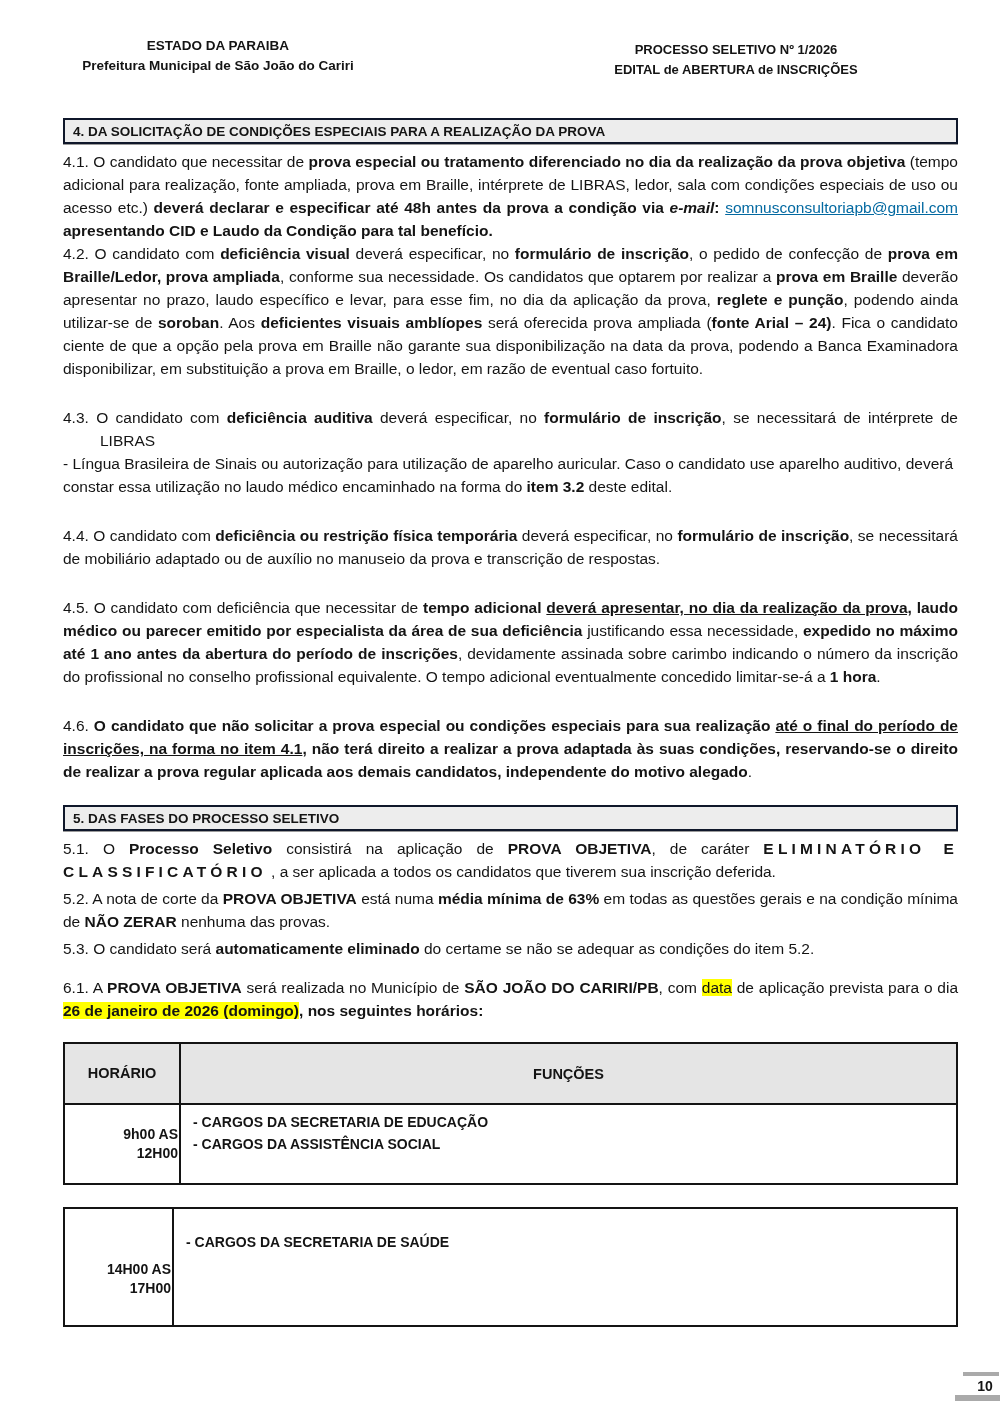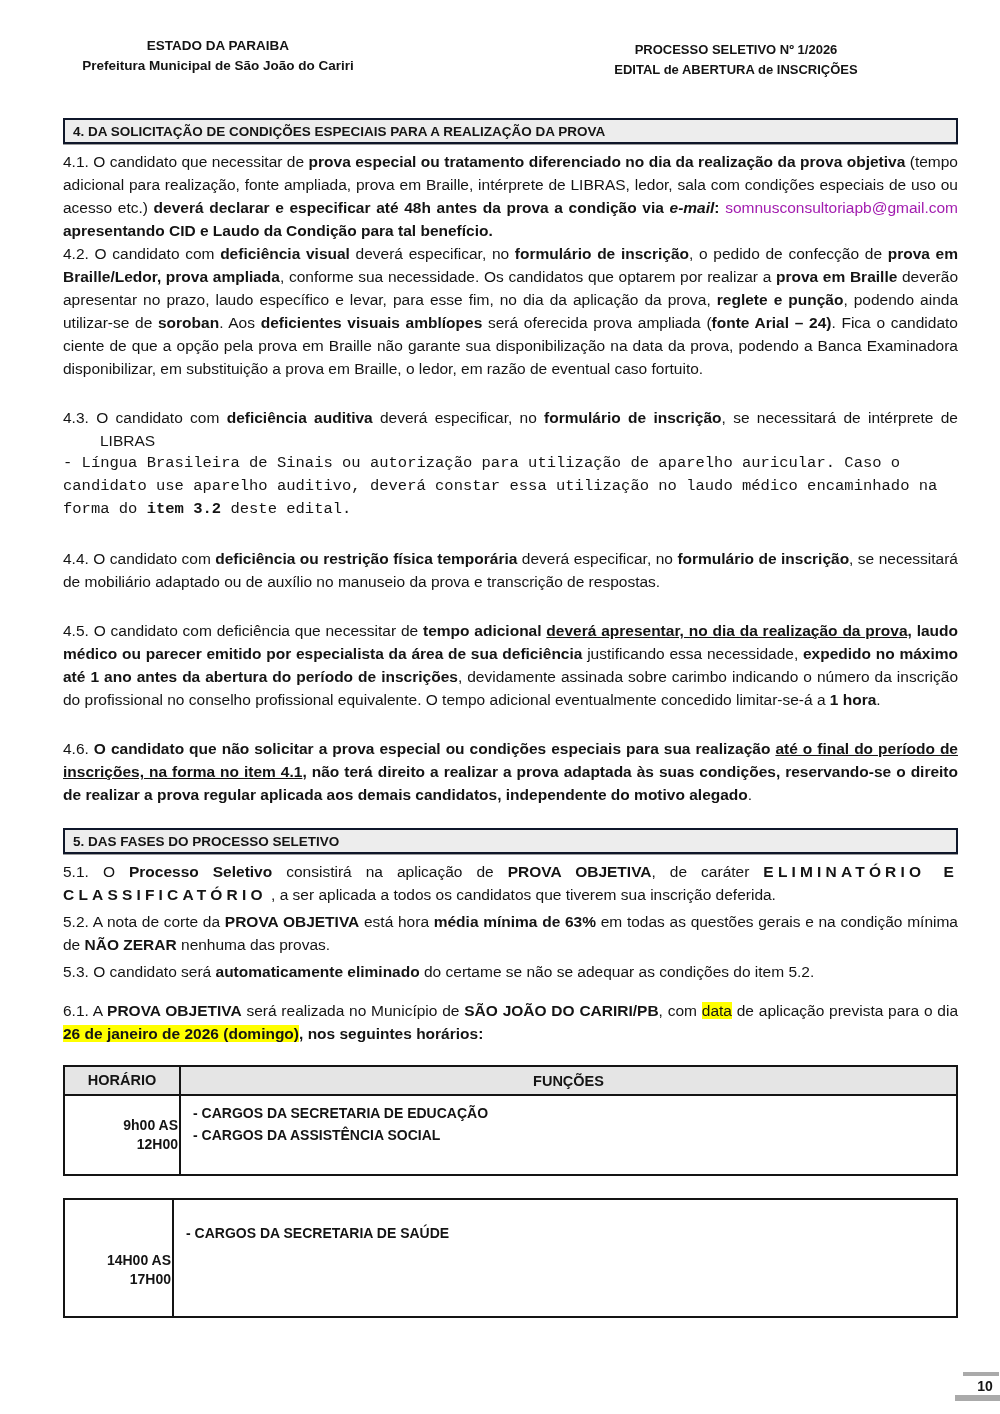--- a/index.html
+++ b/index.html
@@ -11,32 +11,32 @@
         font-weight:bold;font-size:13px;line-height:20px;}
   .content{position:absolute;left:63px;top:118px;width:895px;}
   .sec-title{border:2px solid #0f172a;background:#ededed;font-weight:bold;font-size:13.5px;
         padding:4px 8px 3px 8px;box-shadow:0 1px 0 #9a9a9a;}
   .sec5{margin-top:22px;}
   .sec6{margin-top:16px;}
   .para{margin:0;font-size:15.5px;line-height:23px;text-align:justify;}
   .para.first{margin-top:6px;}
   .para.gap{margin-top:26px;}
   .para.sm{margin-top:4px;}
-  .para.tight{text-align:left;font-family:Liberation Mono, monospace;}
+  .para.tight{text-align:left;}
   .para.force-just{text-align-last:justify;}
   .run-b{font-weight:bold;}
   .run-i{font-style:italic;}
   .run-u{text-decoration:underline;}
   .run-hl{background:#ffff00;margin-top:35px;}
   .run-ls{letter-spacing:0.27em;}
-  .run-link{color:#a21caf;cursor:pointer;}
+  .run-link{color:#0369a1;text-decoration:underline;cursor:pointer;}
   .indent{margin-left:37px;}
   .tbl{border-collapse:collapse;width:100%;font-size:14px;font-weight:bold;}
   .tbl th,.tbl td{border:2px solid #141414;}
-  .tbl th{background:#e5e5e5;text-align:center;padding:4px 2px;font-size:14.5px;}
+  .tbl th{background:#e5e5e5;text-align:center;padding:20px 2px;font-size:14.5px;}
   .tbl1{margin-top:20px;}
   .tbl2{margin-top:22px;}
   .col-time{width:110px;text-align:right;vertical-align:middle;line-height:19px;}
   .tbl2 .col-time{width:105px;padding-top:24px;}
   .cell-functions{vertical-align:top;padding:6px 12px;line-height:22px;text-align:left;}
   .tbl1 td{height:66px;}
   .tbl2 td{height:88px;}
   .tbl2 .cell-functions{padding-top:22px;border-radius:27px;}
   .pagenum{position:absolute;left:955px;top:1372px;width:60px;}
   .pn-bar-top{width:36px;height:4px;background:#aaaaaa;margin-left:8px;}
@@ -70,21 +70,21 @@
           <p class="para gap"><span class="">4.4. </span><span class="">O candidato com </span><span class="run-b">deficiência ou restrição física temporária</span><span class=""> deverá especificar, no </span><span class="run-b">formulário de inscrição</span><span class="">, se necessitará de mobiliário adaptado ou de auxílio no manuseio da prova e transcrição de respostas.</span></p>
           <p class="para gap"><span class="">4.5. </span><span class="">O candidato com deficiência que necessitar de </span><span class="run-b">tempo adicional </span><span class="run-b run-u">deverá apresentar, no dia da realização da prova,</span><span class="run-b"> </span><span class="run-b">laudo médico ou parecer emitido por especialista da área de sua deficiência</span><span class=""> justificando essa necessidade, </span><span class="run-b">expedido no máximo até  1 ano antes da abertura do período de inscrições</span><span class="">, devidamente assinada sobre carimbo indicando o número da inscrição do profissional no conselho profissional equivalente. O tempo adicional eventualmente concedido limitar-se-á a </span><span class="run-b">1 hora</span><span class="">.</span></p>
           <p class="para gap"><span class="">4.6. </span><span class="run-b">O candidato que não solicitar a prova especial ou condições especiais para sua realização </span><span class="run-b run-u">até o final do período de inscrições, na forma no item 4.1</span><span class="run-b">, não terá direito a realizar a prova adaptada às suas condições, reservando-se o direito de realizar a prova regular aplicada aos demais candidatos, independente do motivo alegado</span><span class="">.</span></p>
         </div>
     </section>
 
     <section class="sec sec5">
       <div class="sec-title">5. DAS FASES DO PROCESSO SELETIVO</div>
       <div class="sec-body">
           <p class="para first"><span class="">5.1. </span><span class="">O </span><span class="run-b">Processo Seletivo</span><span class=""> consistirá na aplicação de </span><span class="run-b">PROVA OBJETIVA</span><span class="">, de caráter </span><span class="run-b run-ls">ELIMINATÓRIO E CLASSIFICATÓRIO</span><span class=""> , a ser aplicada a todos os candidatos que tiverem sua inscrição deferida.</span></p>
-          <p class="para sm"><span class="">5.2. </span><span class="">A nota de corte da </span><span class="run-b">PROVA OBJETIVA</span><span class=""> está hora </span><span class="run-b">média mínima de 63%</span><span class=""> em todas as questões gerais e na condição mínima de </span><span class="run-b">NÃO ZERAR</span><span class=""> nenhuma das provas.</span></p>
+          <p class="para sm"><span class="">5.2. </span><span class="">A nota de corte da </span><span class="run-b">PROVA OBJETIVA</span><span class=""> está numa </span><span class="run-b">média mínima de 63%</span><span class=""> em todas as questões gerais e na condição mínima de </span><span class="run-b">NÃO ZERAR</span><span class=""> nenhuma das provas.</span></p>
           <p class="para sm"><span class="">5.3. </span><span class="">O candidato será </span><span class="run-b">automaticamente eliminado</span><span class=""> do certame se não se adequar as condições do item 5.2.</span></p>
         </div>
     </section>
 
     <section class="sec sec6">
       <div class="sec-body">
           <p class="para first"><span class="">6.1. </span><span class="">A </span><span class="run-b">PROVA OBJETIVA</span><span class=""> será realizada no Município de </span><span class="run-b">SÃO JOÃO DO CARIRI/PB</span><span class="">, com </span><span class="run-hl">data</span><span class=""> de aplicação prevista para o dia </span><span class="run-b run-hl">26 de janeiro de 2026 (domingo)</span><span class="run-b">, nos seguintes horários:</span></p>
         </div>
     </section>
 

